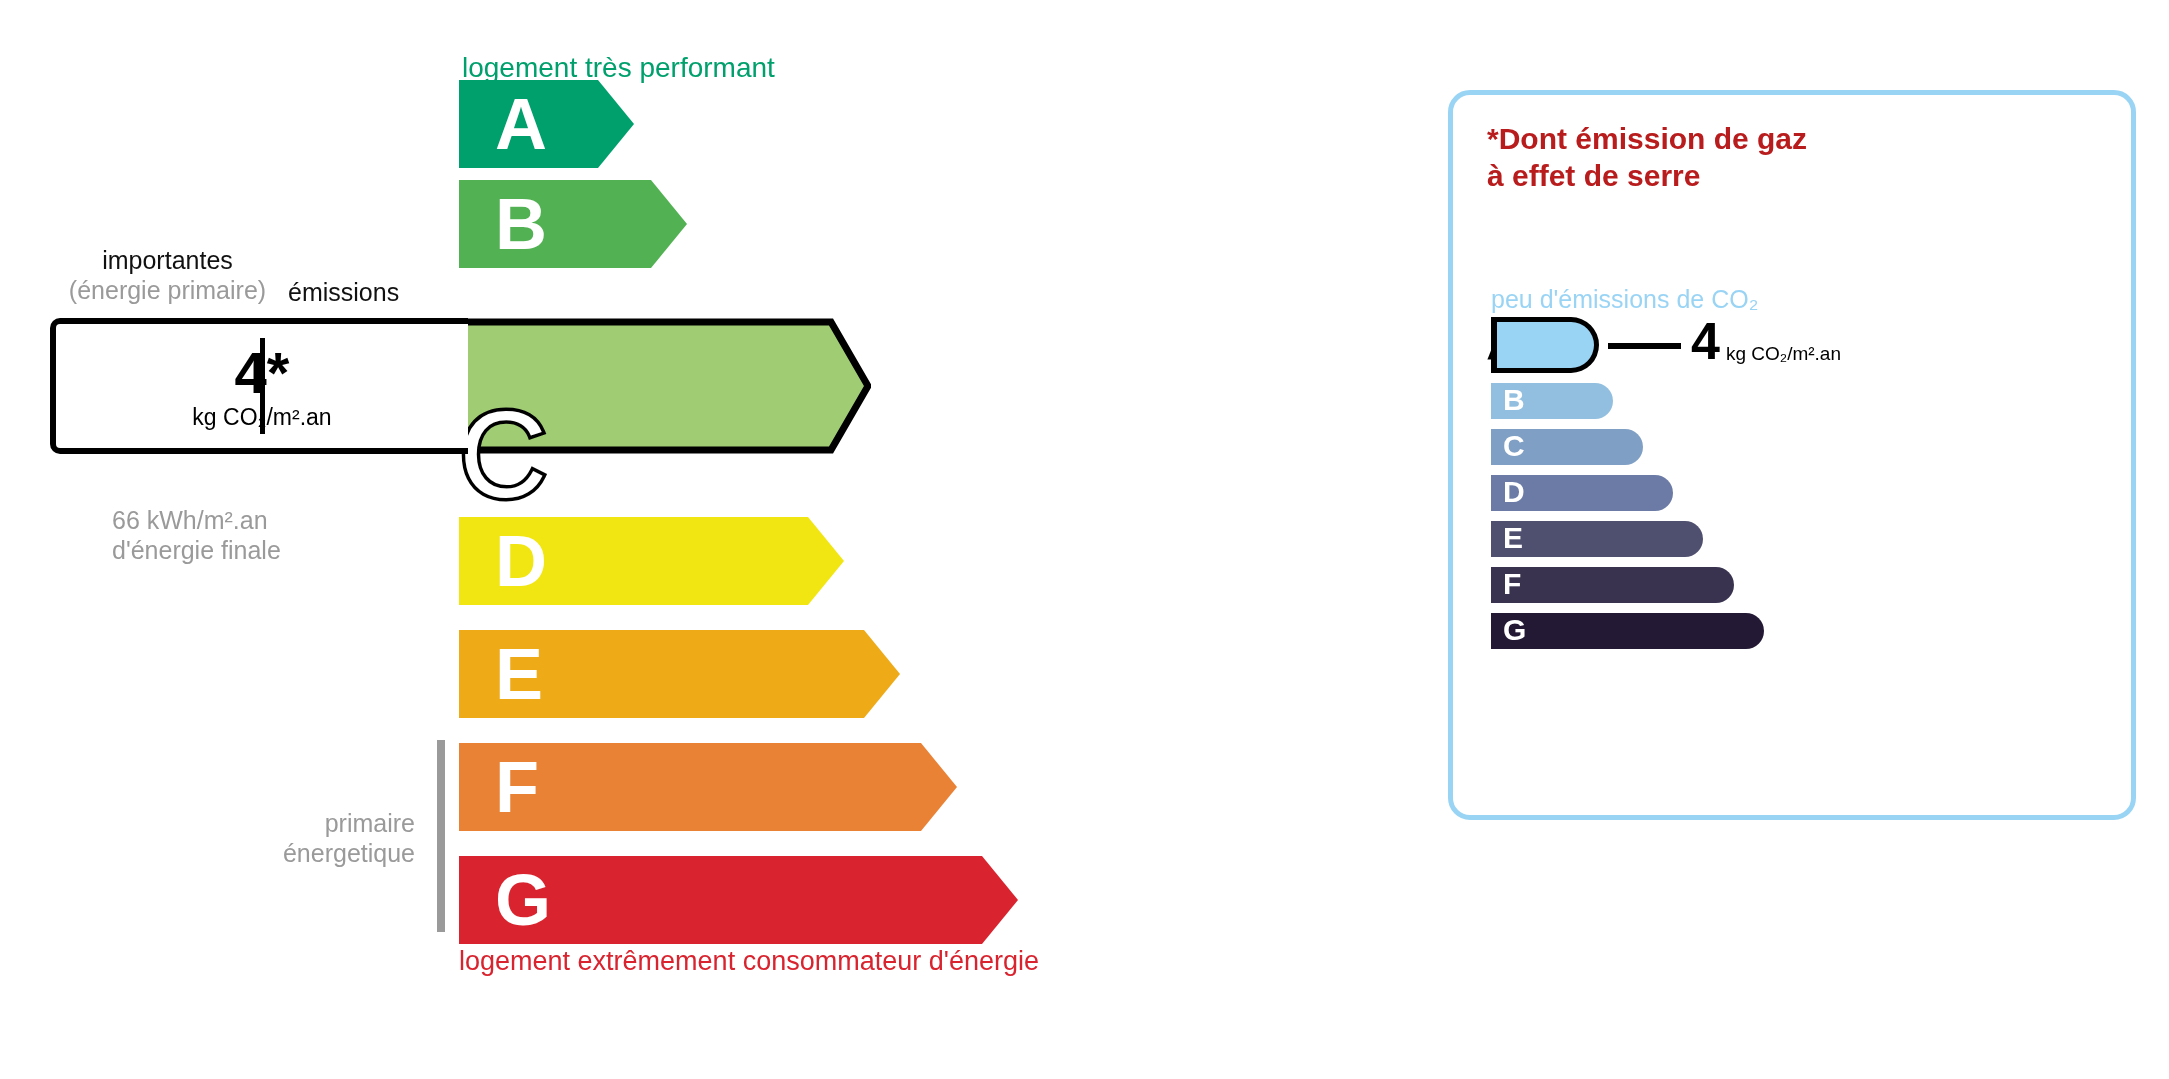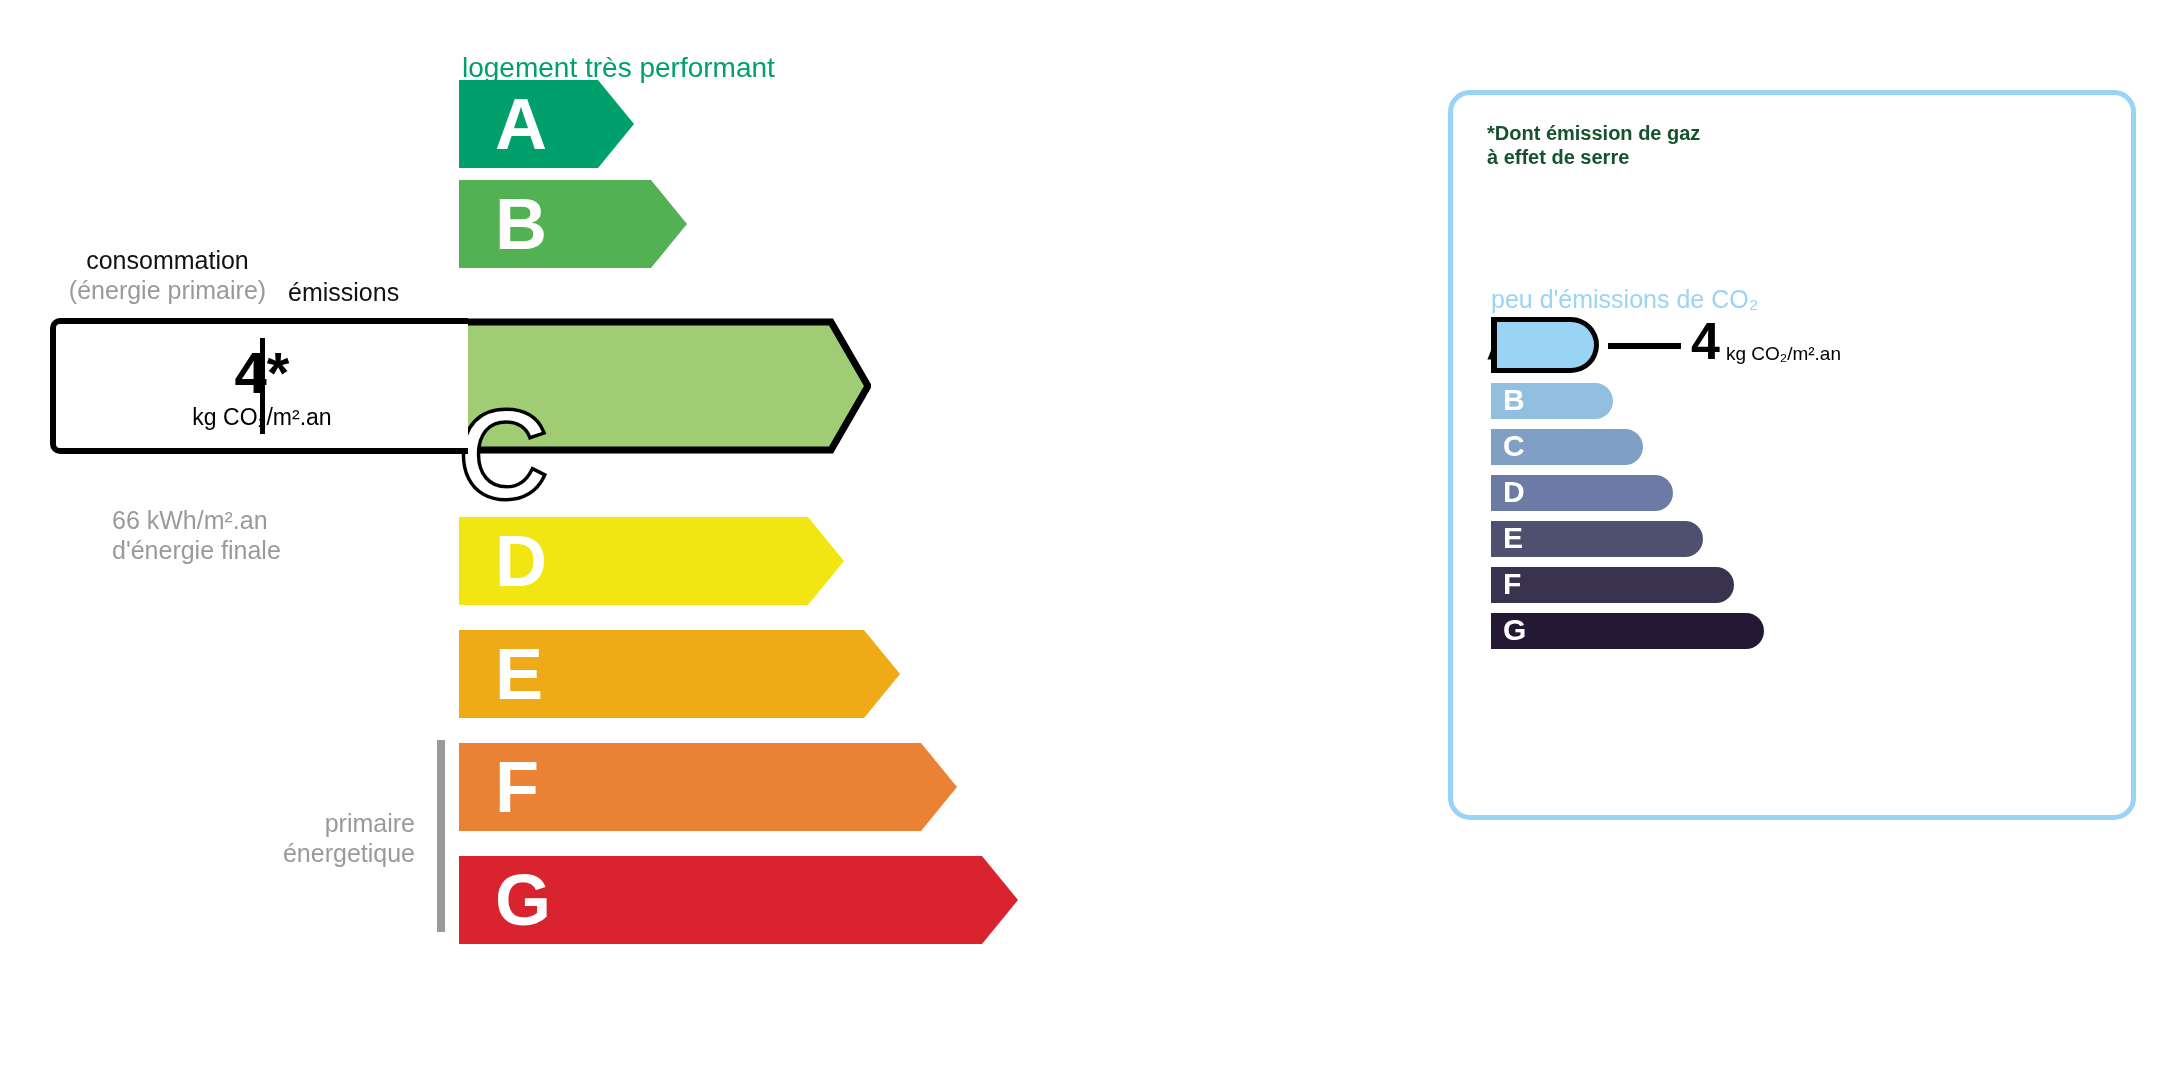--- a/index.html
+++ b/index.html
@@ -182,23 +182,23 @@
     height: 730px;
     border: 5px solid #9ad4f5;
     border-radius: 22px;
     background: #ffffff;
     box-sizing: border-box;
   }
   #ges-title {
     position: absolute;
     left: 34px;
     top: 26px;
-    font-size: 20px;
+    font-size: 30px;
     font-weight: bold;
-    color: #14532d;
+    color: #b91c1c;
     line-height: 1.22;
   }
   #ges-top-caption {
     position: absolute;
     left: 38px;
     top: 190px;
     font-size: 25px;
     color: #9ad4f5;
     white-space: nowrap;
   }
@@ -335,37 +335,38 @@
 
   <div id="value-box">
     <div id="value-divider"></div>
     <div class="value-cell">
       <div class="big">4*</div>
       <div class="unit">kg CO₂/m².an</div>
     </div>
   </div>
 
   <div class="label-consommation">
-    <div>consommation</div>
+    <div>importantes</div>
     <div class="sub">(énergie primaire)</div>
   </div>
 
   <div class="label-emissions">émissions</div>
 
   <div class="label-final">
     <div>66 kWh/m².an</div>
     <div>d'énergie finale</div>
   </div>
 
   <div id="passoire-line"></div>
   <div id="passoire-text">
     <div>primaire</div>
     <div>énergetique</div>
   </div>
 
+  <div class="bottom-caption">logement extrêmement consommateur d'énergie</div>
 </div>
 
 <div id="ges-panel">
 
   <div id="ges-title">
     <div>*Dont émission de gaz</div>
     <div>à effet de serre</div>
   </div>
 
   <div id="ges-top-caption">peu d'émissions de CO₂</div>

